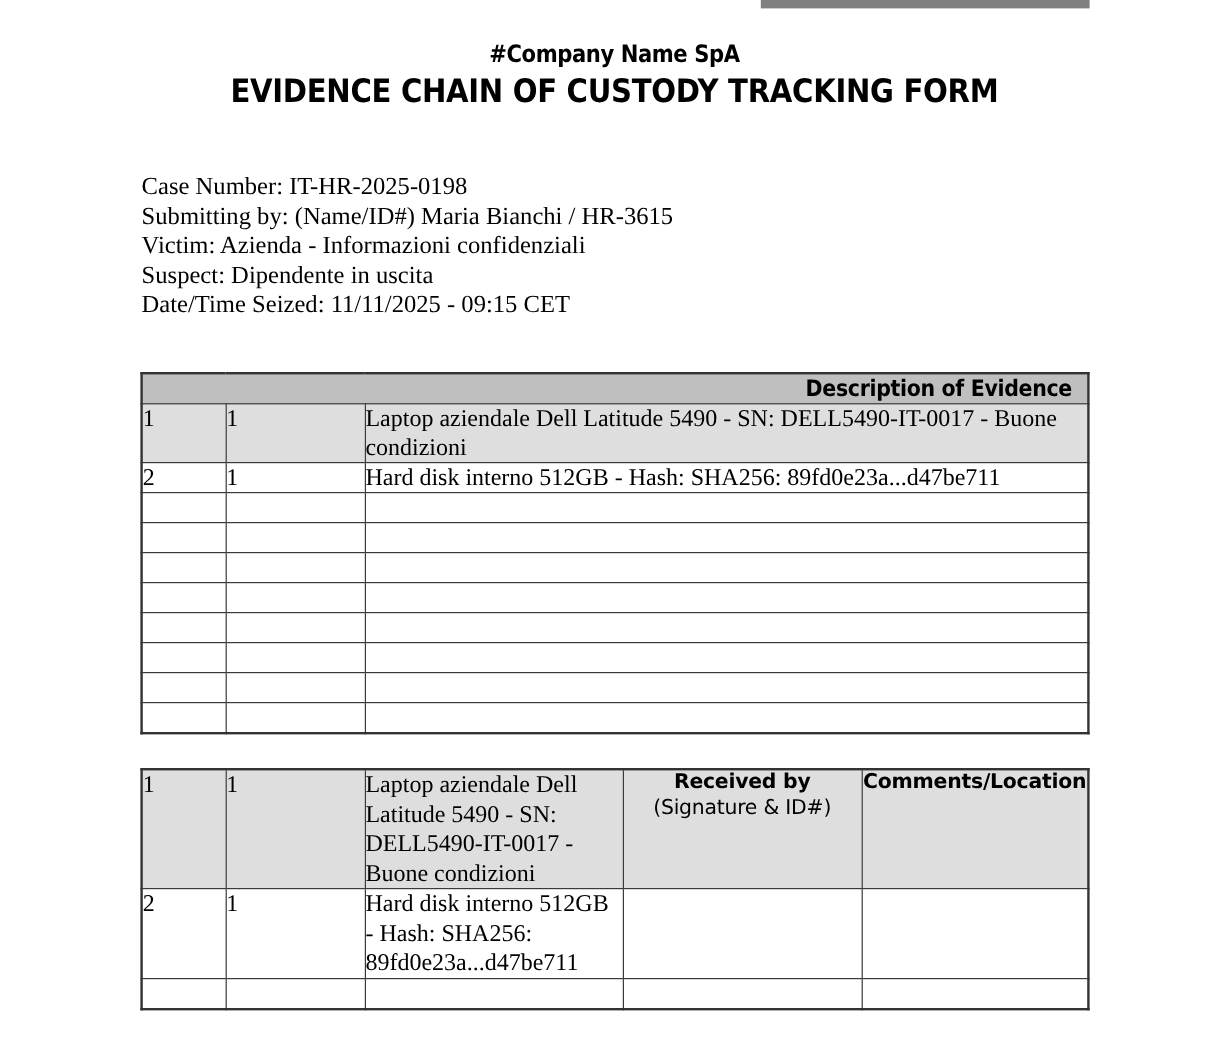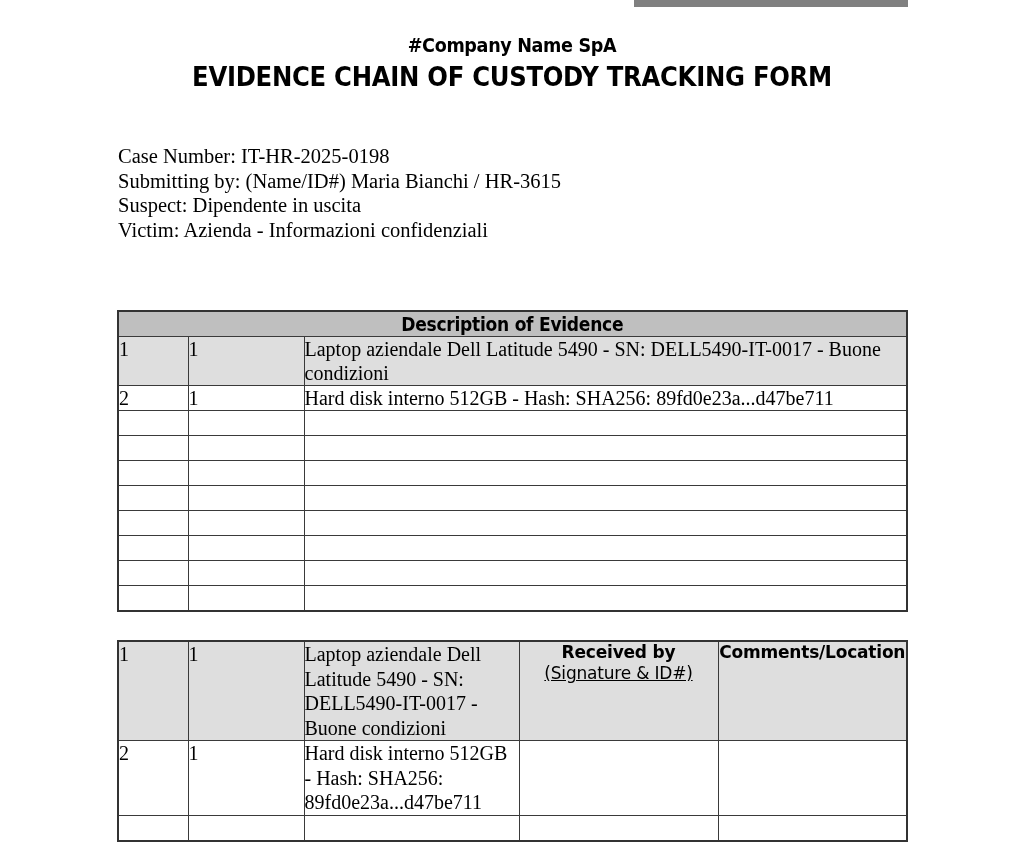--- a/index.html
+++ b/index.html
@@ -71,21 +71,21 @@
     border: 2px solid #333333;
     background: #ffffff;
   }
   .doc-table td, .doc-table th {
     border: 1.5px solid #3a3a3a;
     padding: 0;
     vertical-align: top;
   }
   .tbl-title {
     background: #bfbfbf;
-    text-align: center;
+    text-align: right;
     font-family: "DejaVu Sans", "Liberation Sans", sans-serif;
     font-weight: bold;
     font-size: 19px;
     letter-spacing: -0.3px;
     height: 24px;
     line-height: 24px;
     padding: 0 !important;
     transform: none;
   }
   .tbl-title span { display: inline-block; transform: scaleX(0.9); }
@@ -101,21 +101,21 @@
   .colhead {
     background: #dedede;
     text-align: center;
     font-family: "DejaVu Sans", "Liberation Sans", sans-serif;
     font-size: 17px;
     line-height: 21px;
     padding: 3px 4px;
     vertical-align: top;
   }
   .colhead b { font-weight: bold; letter-spacing: -0.2px; }
-  .colhead .sub { font-weight: normal; letter-spacing: -0.2px; text-decoration: underline; }
+  .colhead .sub { font-weight: normal; letter-spacing: -0.2px; }
 
   
   #evidence-table { left: 117px; top: 310px; width: 791px; }
   #evidence-table col.c1 { width: 70px; }
   #evidence-table col.c2 { width: 116px; }
   #evidence-table col.c3 { width: auto; }
   #evidence-table tr.data-row td { height: 24px; }
   #evidence-table tr.empty-row td { height: 21px; }
 
   
@@ -133,22 +133,23 @@
 <div class="top-bar"></div>
 
 <div class="titles">
   <div class="company-name">#Company Name SpA</div>
   <div class="form-title">EVIDENCE CHAIN OF CUSTODY TRACKING FORM</div>
 </div>
 
 <div class="case-info">
   <div>Case Number: IT-HR-2025-0198</div>
   <div>Submitting by: (Name/ID#) Maria Bianchi / HR-3615</div>
+  <div>Victim: Azienda - Informazioni confidenziali</div>
   <div>Suspect: Dipendente in uscita</div>
-  <div>Victim: Azienda - Informazioni confidenziali</div>
+  <div>Date/Time Seized: 11/11/2025 - 09:15 CET</div>
 </div>
 
 <table class="doc-table" id="evidence-table">
   <colgroup>
       <col class="c1">
       <col class="c2">
       <col class="c3">
     </colgroup>
   <tbody>
     <tr>

